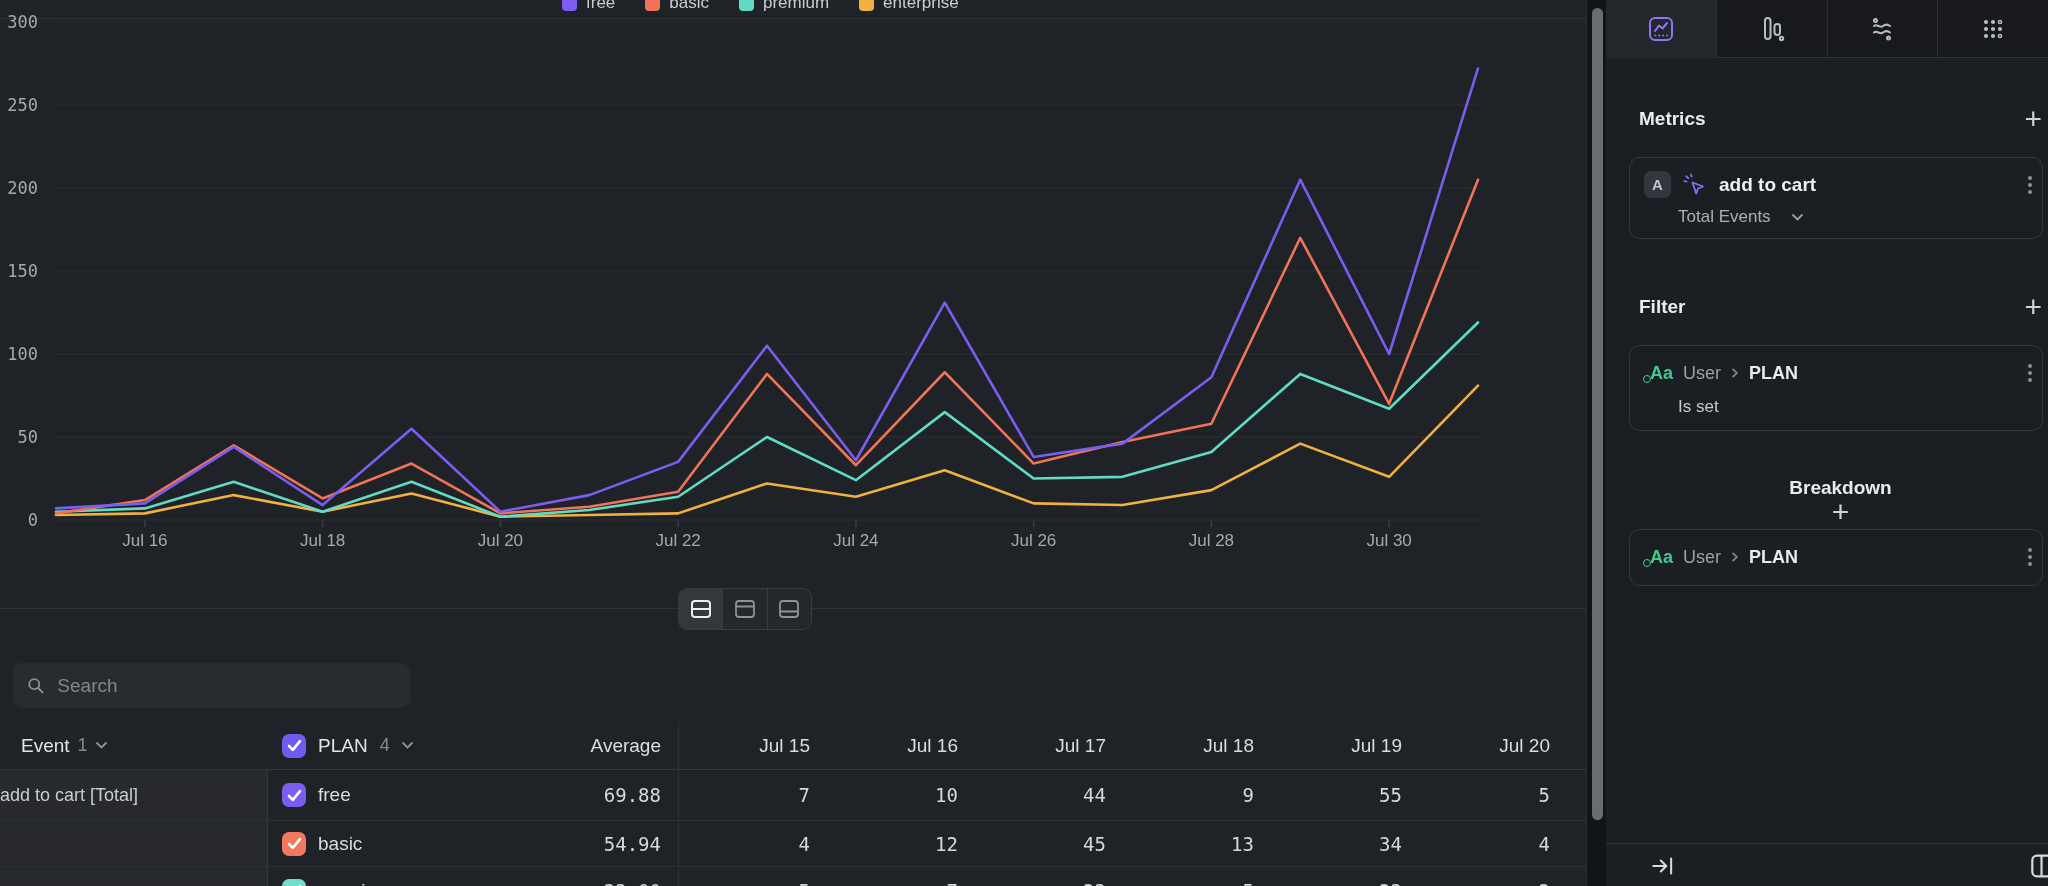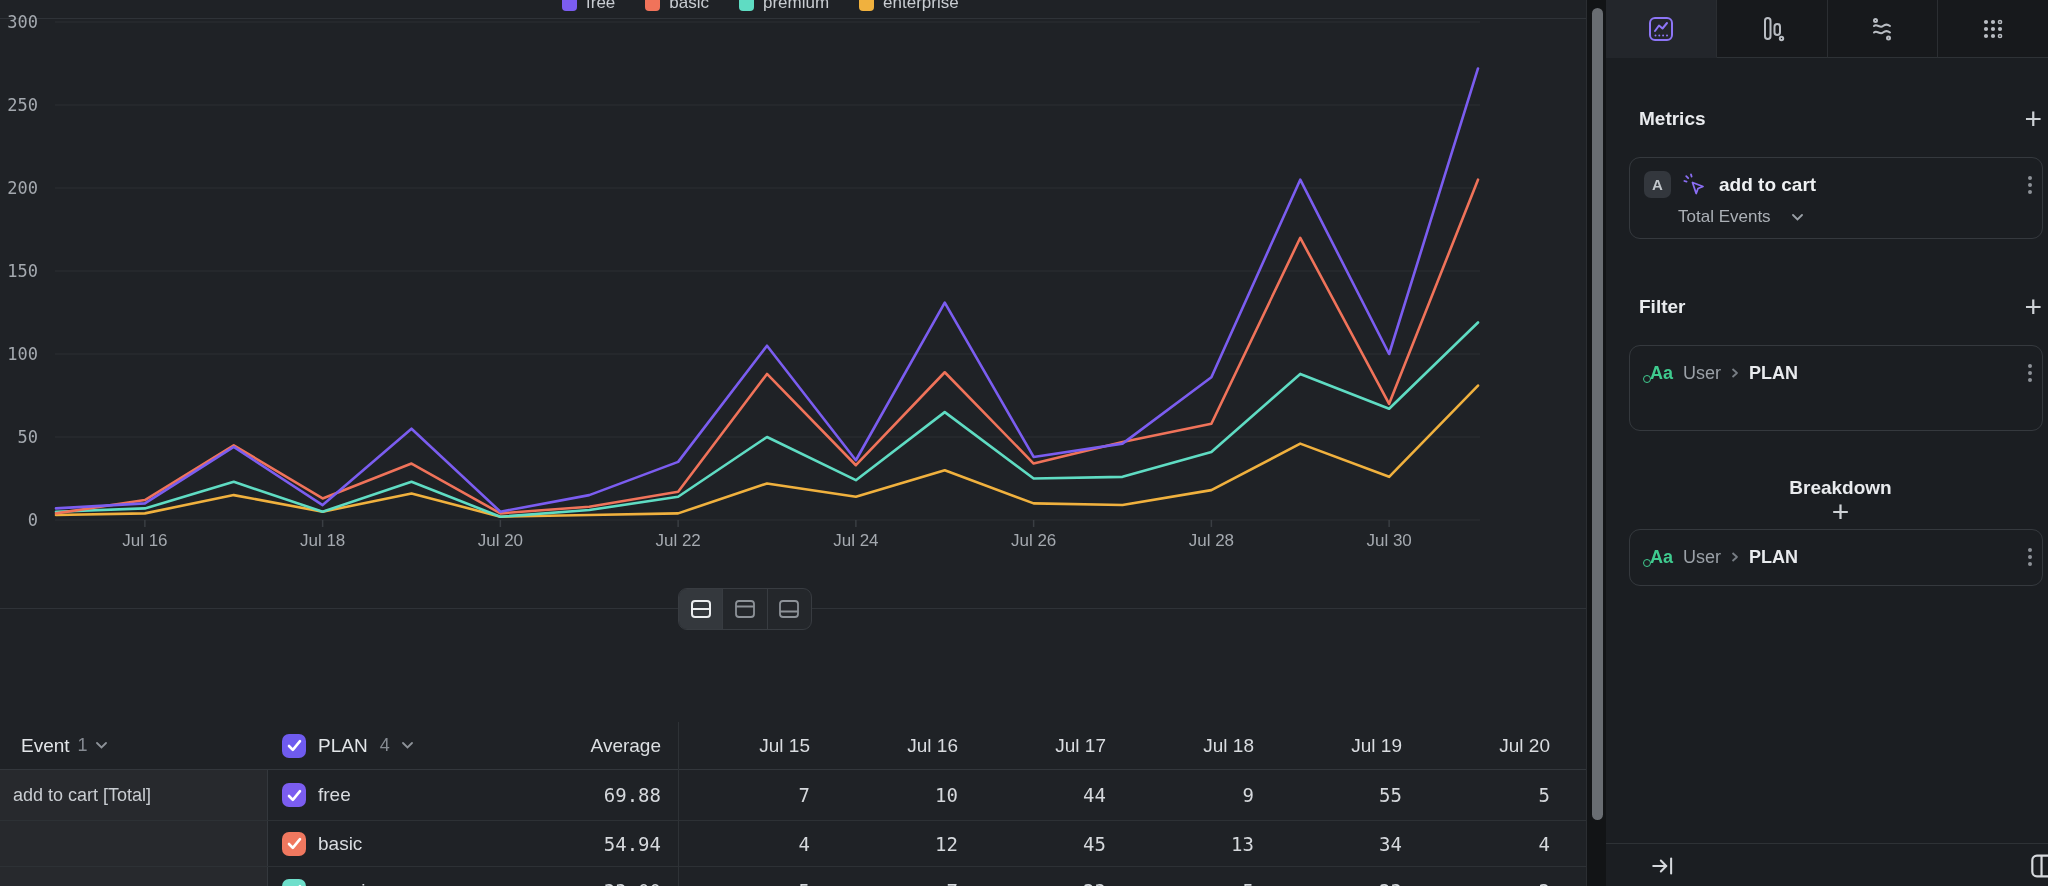--- a/index.html
+++ b/index.html
@@ -34,21 +34,21 @@
   .thead{position:absolute;top:0;left:0;height:48px;width:100%;border-bottom:1px solid #33373c;
          display:flex;align-items:center;box-sizing:border-box;}
   .th-event{width:268px;padding-left:21px;display:flex;gap:8px;align-items:center;box-sizing:border-box;}
   .th-plan{width:410px;display:flex;align-items:center;gap:12px;padding-left:14px;padding-right:17px;box-sizing:border-box;}
   .th-label{font-size:19px;color:#e2e5e8;}
   .th-count{font-size:18px;color:#868b92;}
   .th-avg{margin-left:auto;font-size:19px;color:#dcdfe2;}
   .date-cell{width:148px;text-align:right;padding-right:16px;box-sizing:border-box;flex:0 0 auto;}
   .thead .date-cell{font-size:19px;color:#d9dce0;}
   .event-cell{position:absolute;left:0;top:48px;width:268px;height:116px;background:#27292d;
-              border-right:1px solid #34383d;font-size:18px;color:#c9cdd2;padding-left:13px;
+              border-right:1px solid #34383d;font-size:18px;color:#c9cdd2;padding-left:0;
               box-sizing:border-box;line-height:50px;}
   .vline{position:absolute;left:678px;top:0;width:1px;height:164px;background:#2e3236;}
   #rows{position:absolute;left:0;top:48px;width:100%;}
   .trow{display:flex;align-items:center;box-sizing:border-box;}
   .trow + .trow{border-top:1px solid #2d3135;}
   .cell-event{width:268px;flex:0 0 auto;}
   .cell-plan{width:410px;display:flex;align-items:center;gap:12px;padding-left:14px;padding-right:17px;
              box-sizing:border-box;flex:0 0 auto;}
   .plan-label{font-size:19px;color:#d9dce0;}
   .avg{margin-left:auto;font-family:"DejaVu Sans Mono",monospace;font-size:19px;color:#d5d8dc;}
@@ -168,20 +168,27 @@
         </svg>
       </div>
       <div class="switch-btn">
         <svg width="24" height="22" viewBox="0 0 24 22" fill="none" stroke="#8d9298" stroke-width="1.8">
           <rect x="3" y="3" width="18" height="16" rx="3"></rect>
             <line x1="3" y1="13.5" x2="21" y2="13.5"></line>
         </svg>
       </div>
     </div>
 
+    <div class="search">
+      <svg width="19" height="19" viewBox="0 0 19 19" fill="none" stroke="#8a9097" stroke-width="2" stroke-linecap="round">
+        <circle cx="8" cy="8" r="5.5"></circle>
+          <line x1="12.5" y1="12.5" x2="17" y2="17"></line>
+      </svg>
+      <input type="text" placeholder="Search" style="">
+    </div>
 
     <div class="table">
       <div class="thead">
         <div class="th-event">
           <span class="th-label">Event</span>
           <span class="th-count">1</span>
           <svg width="11" height="7" viewBox="0 0 11 7" fill="none" stroke="#8d9298" stroke-width="1.8" stroke-linecap="round">
             <polyline points="1 1 5.5 5.5 10 1"></polyline>
           </svg>
         </div>
@@ -358,20 +365,21 @@
         <svg width="8" height="10" viewBox="0 0 8 10" fill="none" stroke="#777d84" stroke-width="1.8" stroke-linejoin="round">
           <polyline points="1.5 1 6 5 1.5 9"></polyline>
         </svg>
         <span class="prop">PLAN</span>
         <span class="kebab">
             <i></i>
             <i></i>
             <i></i>
           </span>
       </div>
+      <div class="operator">Is set</div>
     </div>
 
     <div class="section-head" style="top:477px;flex-direction:column;">
       <span>Breakdown</span>
       <span class="plus">+</span>
     </div>
     <div class="card" style="top:529px;height:57px;">
       <div class="card-row" style="margin-top:14px;gap:10px;">
         <span class="aa">Aa</span>
         <span class="scope">User</span>

